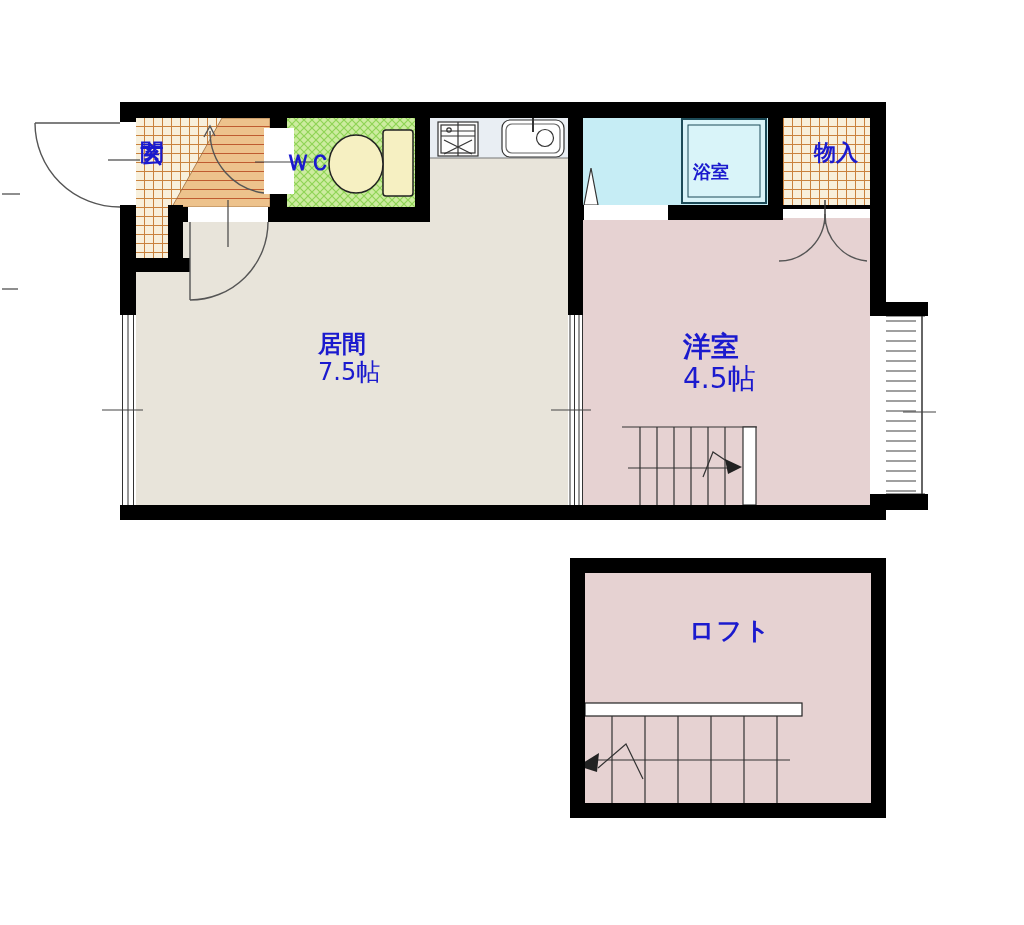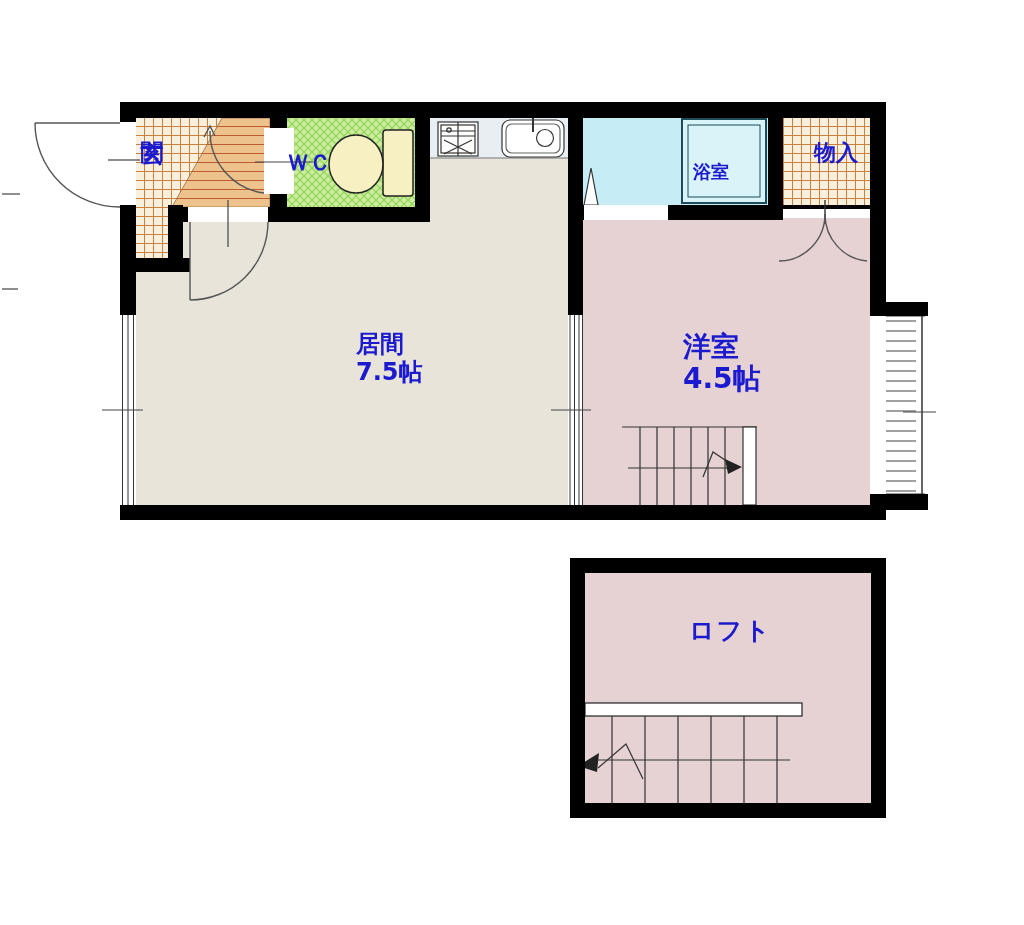--- a/index.html
+++ b/index.html
@@ -18,21 +18,21 @@
     font-family:"DejaVu Sans", sans-serif;
     white-space:nowrap;
     line-height:1.15;
     z-index:5;
   }
   .room-label.vertical{
     writing-mode:vertical-rl;
     text-orientation:upright;
     letter-spacing:2px;
   }
-  .label-sub{font-weight:bold;}
+  .label-sub{font-weight:normal;}
 </style>
 </head>
 <body>
 
 <div id="canvas">
 
 <svg id="plan-svg" width="1024" height="925" viewBox="0 0 1024 925" xmlns="http://www.w3.org/2000/svg">
 
   <defs>
     <pattern id="pat-tile" width="9" height="9" patternUnits="userSpaceOnUse">
@@ -221,21 +221,21 @@
 </svg>
 
   <div class="room-label vertical" style="left:139px;top:121px;font-size:23px;">玄関</div>
 
   <div class="room-label" style="left:287px;top:150px;font-size:22px;">ＷＣ</div>
 
   <div class="room-label" style="left:693px;top:162px;font-size:18px;">浴室</div>
 
   <div class="room-label" style="left:798px;top:140px;font-size:22px;margin-left:16px;">物入</div>
 
-  <div class="room-label" style="left:318px;top:331px;font-size:24px;margin-left:38px;">
+  <div class="room-label" style="left:318px;top:331px;font-size:24px;">
     <div>居間</div>
     <div class="label-sub">7.5帖</div>
   </div>
 
   <div class="room-label" style="left:683px;top:331px;font-size:28px;">
     <div>洋室</div>
     <div class="label-sub">4.5帖</div>
   </div>
 
   <div class="room-label" style="left:689px;top:617px;font-size:25px;letter-spacing:2px;text-align:center;">ロフト</div>

